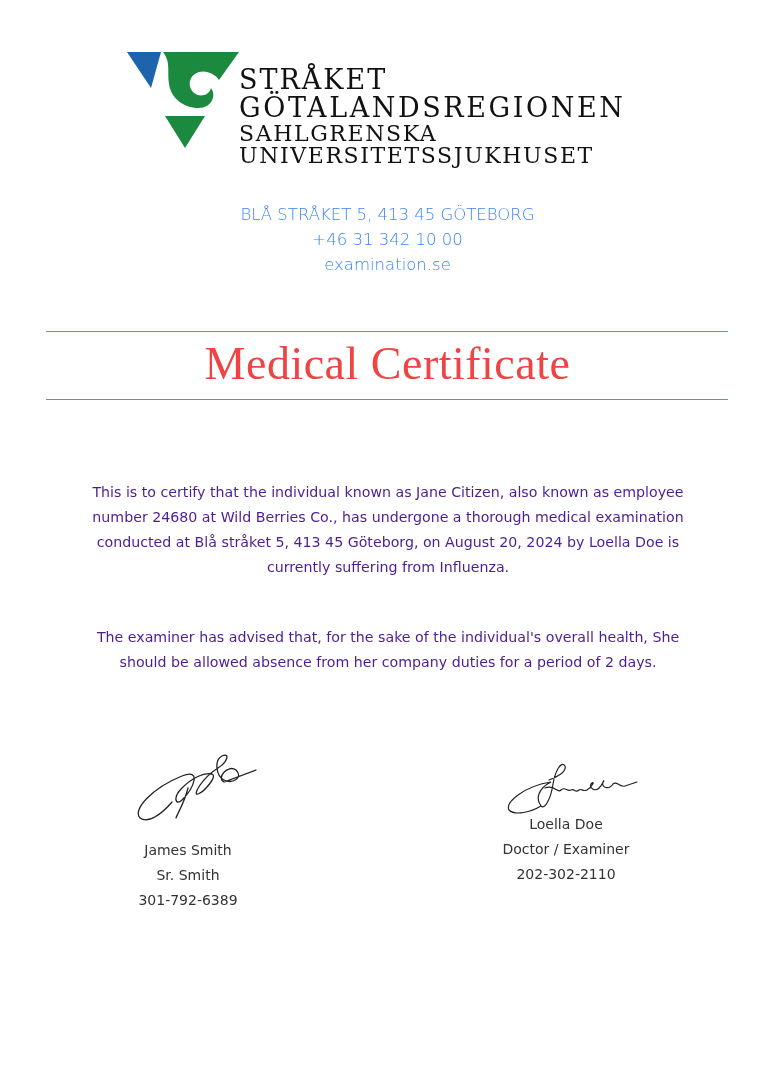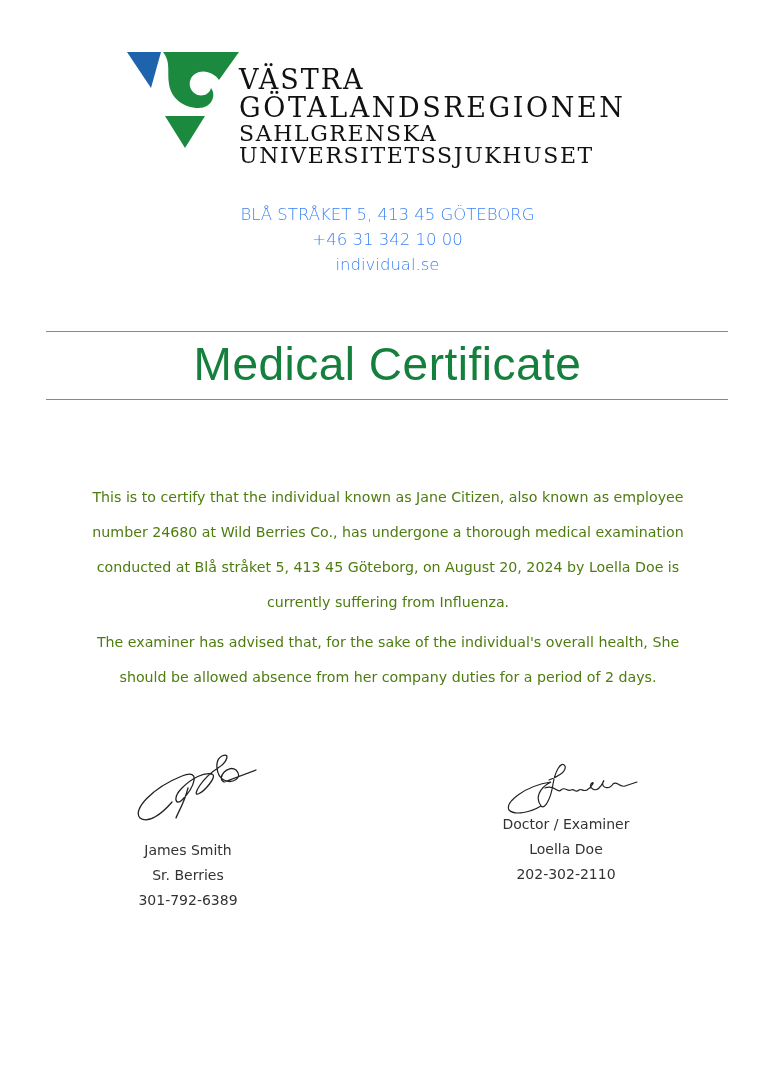--- a/index.html
+++ b/index.html
@@ -7,23 +7,23 @@
     .logo { position: absolute; left: 127px; top: 50px; width: 530px; height: 100px; }
     .logo svg.mark { position: absolute; left: 0; top: 0; }
     .logo-text { position: absolute; left: 112px; top: 16px; font-family: "DejaVu Serif", serif; color: #111; }
     .lt1 { font-size: 27px; letter-spacing: 2px; line-height: 28px; }
     .lt2 { font-size: 27px; letter-spacing: 2.6px; line-height: 28px; }
     .lt3 { font-size: 22px; letter-spacing: 1.6px; line-height: 22px; margin-top: 1px; }
     .contact { position: absolute; left: 0; width: 775px; top: 202px; text-align: center;
       font-family: "DejaVu Sans", sans-serif; font-size: 16.5px; line-height: 25px; color: #3b82f6; font-weight: 300; }
     .rule { position: absolute; left: 46px; width: 682px; height: 1px; background: #6b93a5; }
     .title { position: absolute; left: 0; width: 775px; top: 334px; text-align: center;
-      font-family: Liberation Sans, sans-serif; font-size: 46px; line-height: 60px; color: #15803d; letter-spacing: 0.5px; }
+      font-family: Liberation Serif, serif; font-size: 46px; line-height: 60px; color: #ef4444; letter-spacing: 0.5px; }
     .para { position: absolute; left: 78px; width: 620px; text-align: center;
-      font-family: "DejaVu Sans", sans-serif; font-size: 14.2px; line-height: 35px; color: #4d7c0f; }
+      font-family: "DejaVu Sans", sans-serif; font-size: 14.2px; line-height: 25px; color: #4c1d95; }
     .p1 { top: 480px; }
     .p2 { top: 625px; left: 84px; width: 608px; }
     .sig { position: absolute; width: 220px; text-align: center; font-family: "DejaVu Sans", sans-serif;
       font-size: 14px; line-height: 25px; color: #333; }
     .sig-left { left: 78px; top: 812px; margin-top: 26px; }
     .sig-right { left: 456px; top: 812px; }
     .sig-img { position: absolute; }
   </style>
 </head>
 <body>
@@ -31,48 +31,48 @@
 <div class="logo">
   <svg class="mark" width="112" height="100" viewBox="0 0 112 100">
 
     <polygon points="0,2 34,2 24,38" fill="#1e64ad"></polygon>
 
     <path d="M36,2 L112,2 L92,30 C88,24 80,20 72,22 C62,25 60,36 66,42 C72,48 82,46 84,38 C90,46 84,58 72,58 C56,58 44,48 42,34 C40,22 44,12 36,2 Z" fill="#1b8a3e"></path>
 
     <polygon points="38,66 78,66 58,98" fill="#1b8a3e"></polygon>
   </svg>
   <div class="logo-text">
-    <div class="lt1">VÄSTRA</div>
+    <div class="lt1">STRÅKET</div>
     <div class="lt2">GÖTALANDSREGIONEN</div>
     <div class="lt3">SAHLGRENSKA UNIVERSITETSSJUKHUSET</div>
   </div>
 </div>
 
 <div class="contact">
   <div>BLÅ STRÅKET 5, 413 45 GÖTEBORG</div>
   <div>+46 31 342 10 00</div>
-  <div>individual.se</div>
+  <div>examination.se</div>
 </div>
 
 <div class="rule" style="top:331px;"></div>
 <div class="title">Medical Certificate</div>
 <div class="rule" style="top:399px;"></div>
 
 <div class="para p1">This is to certify that the individual known as Jane Citizen, also known as employee number 24680 at Wild Berries Co., has undergone a thorough medical examination conducted at Blå stråket 5, 413 45 Göteborg, on August 20, 2024 by Loella Doe is currently suffering from Influenza.</div>
 <div class="para p2">The examiner has advised that, for the sake of the individual's overall health, She should be allowed absence from her company duties for a period of 2 days.</div>
 
 <svg class="sig-img" style="left:132px; top:748px;" width="130" height="78" viewBox="0 0 130 78">
   <path d="M8,70 C0,62 20,40 50,28 C70,20 62,40 50,52 C44,58 40,50 50,40 C60,30 72,24 80,26 C86,28 72,44 66,46 C60,48 70,30 86,20 C96,14 98,4 90,8 C82,12 84,28 92,32 C100,36 112,30 104,22 C96,16 84,30 92,34 L124,22 M8,70 C16,76 30,66 40,54 M56,40 C52,56 46,64 44,70" fill="none" stroke="#222" stroke-width="1.3" stroke-linecap="round"></path>
 </svg>
 <div class="sig sig-left">
   <div>James Smith</div>
-  <div>Sr. Berries</div>
+  <div>Sr. Smith</div>
   <div>301-792-6389</div>
 </div>
 
 <svg class="sig-img" style="left:505px; top:758px;" width="135" height="60" viewBox="0 0 135 60">
   <path d="M4,52 C0,44 20,28 46,24 C34,30 30,40 36,48 C40,52 46,40 48,26 C50,14 56,2 60,8 C62,14 50,20 44,22 M40,30 C50,26 52,36 56,32 C60,28 62,34 66,32 C70,30 70,36 74,32 C76,30 78,34 82,32 C88,28 90,22 86,26 C84,30 90,34 94,30 C98,26 100,20 98,24 C96,30 104,32 108,26 C112,22 114,30 120,28 L132,24 M4,52 C10,58 26,54 36,48" fill="none" stroke="#222" stroke-width="1.2" stroke-linecap="round"></path>
 </svg>
 <div class="sig sig-right">
+  <div>Loella Doe</div>
   <div>Doctor / Examiner</div>
-  <div>Loella Doe</div>
   <div>202-302-2110</div>
 </div>
 
 </body></html>

